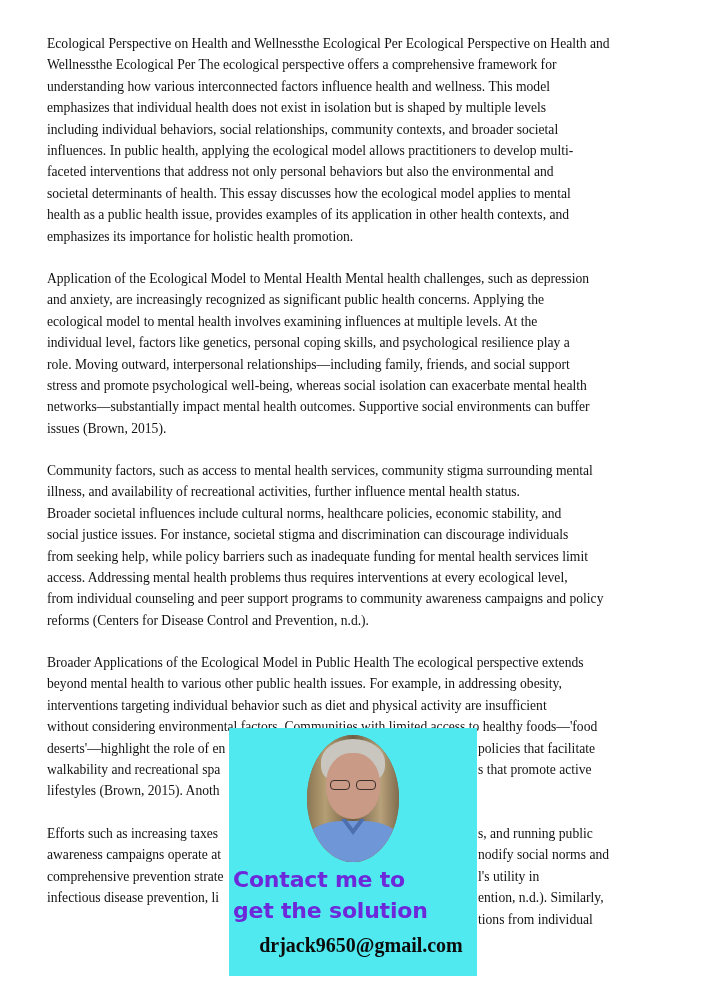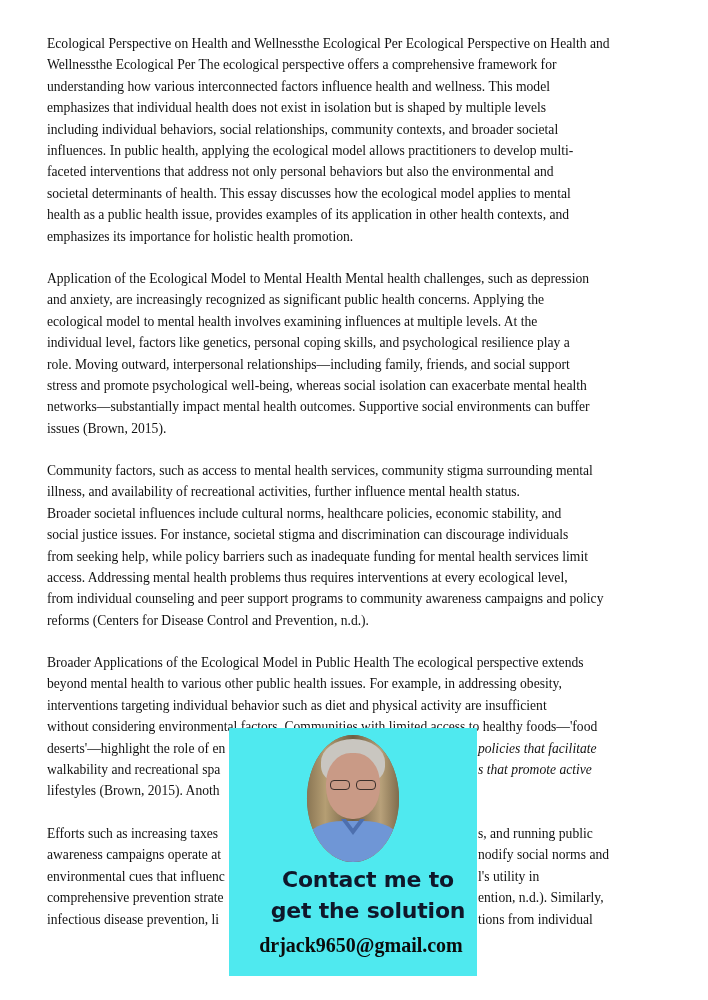--- a/index.html
+++ b/index.html
@@ -79,26 +79,25 @@
       background: #6f96d6;
       border-radius: 40% 40% 0 0;
     }
     .photo .collar {
       position: absolute; left: 34px; top: 84px; width: 24px; height: 16px;
       background: #4d6fae;
       clip-path: polygon(0 0, 50% 100%, 100% 0, 80% 0, 50% 60%, 20% 0);
     }
     .cta {
       position: absolute;
-      left: 15px;
+      left: 4px;
       width: 248px;
-      text-align: center;
       font-family: "DejaVu Sans", "Liberation Sans", sans-serif;
       font-weight: bold;
-      color: #0f172a;
+      color: #6d28d9;
       font-size: 22px;
       line-height: 30px;
       letter-spacing: -0.2px;
     }
     .cta-1 { top: 137px; }
     .cta-2 { top: 168px; }
     .email {
       position: absolute;
       left: 0;
       top: 204px;
@@ -155,34 +154,33 @@
   <div class="para" style="top:652px">
     <span class="line">Broader Applications of the Ecological Model in Public Health The ecological perspective extends</span>
     <span class="line">beyond mental health to various other public health issues. For example, in addressing obesity,</span>
     <span class="line">interventions targeting individual behavior such as diet and physical activity are insufficient</span>
     <span class="line">without considering environmental factors. Communities with limited access to healthy foods—'food</span>
     <span class="line">deserts'—highlight the role of en</span>
     <span class="line">walkability and recreational spa</span>
     <span class="line">lifestyles (Brown, 2015). Anoth</span>
   </div>
 
-  <div class="para" style="top:652px; left:478px; width:220px;font-style:italic;">
+  <div class="para" style="top:652px; left:478px; width:220px;">
     <span class="line"></span>
     <span class="line"></span>
     <span class="line"></span>
     <span class="line"></span>
     <span class="line">policies that facilitate</span>
     <span class="line">s that promote active</span>
     <span class="line"></span>
   </div>
 
   <div class="para" style="top:823px">
     <span class="line">Efforts such as increasing taxes</span>
     <span class="line">awareness campaigns operate at</span>
-    <span class="line">environmental cues that influenc</span>
     <span class="line">comprehensive prevention strate</span>
     <span class="line">infectious disease prevention, li</span>
   </div>
   <div class="para" style="top:823px; left:478px; width:220px;">
     <span class="line">s, and running public</span>
     <span class="line">nodify social norms and</span>
     <span class="line">l's utility in</span>
     <span class="line">ention, n.d.). Similarly,</span>
     <span class="line">tions from individual</span>
   </div>

